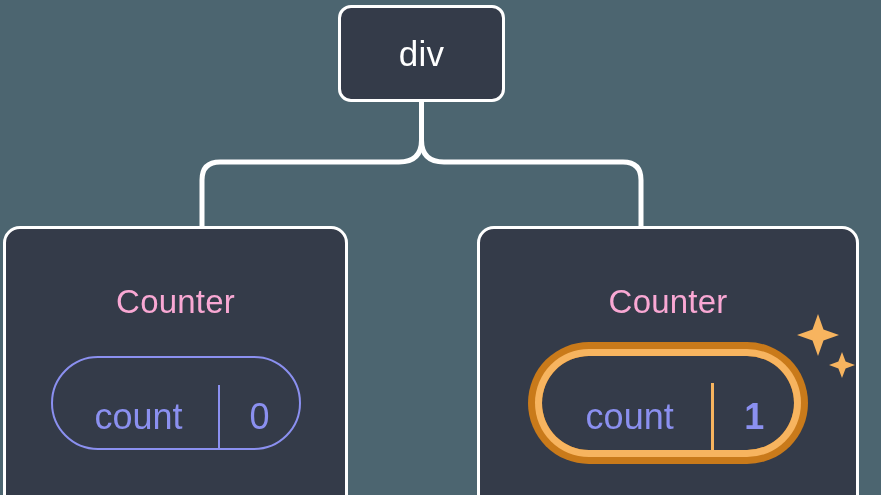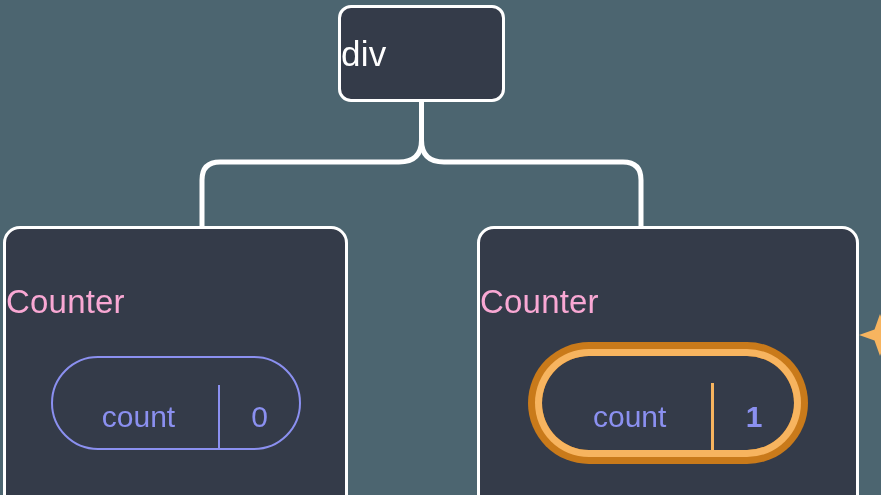--- a/index.html
+++ b/index.html
@@ -15,20 +15,21 @@
   #connectors{position:absolute;left:0;top:0;width:881px;height:495px;pointer-events:none;}
 
   
   .node{
     position:absolute;
     background:#343b49;
     border:3px solid #ffffff;
     box-sizing:border-box;
     display:flex;
     flex-direction:column;
+    align-items:center;
   }
 
   
   #node-div{
     left:338px;top:5px;width:167px;height:97px;
     border-radius:13px;
     justify-content:center;
   }
   #node-div .node-title{
     color:#ffffff;
@@ -68,21 +69,21 @@
     border:2px solid #8b90f0;
     border-radius:47px;
     box-sizing:border-box;
     background:transparent;
   }
   .pill .cell{
     display:flex;
     align-items:center;
     justify-content:center;
     color:#8b90f0;
-    font-size:30px;
+    font-size:36px;
     line-height:1;
     margin-top:27px;
   }
   .pill .cell-key{width:168px;padding-left:6px;}
   .pill .cell-val{
     width:82px;
     border-left:2px solid #8b90f0;
   }
 
   

